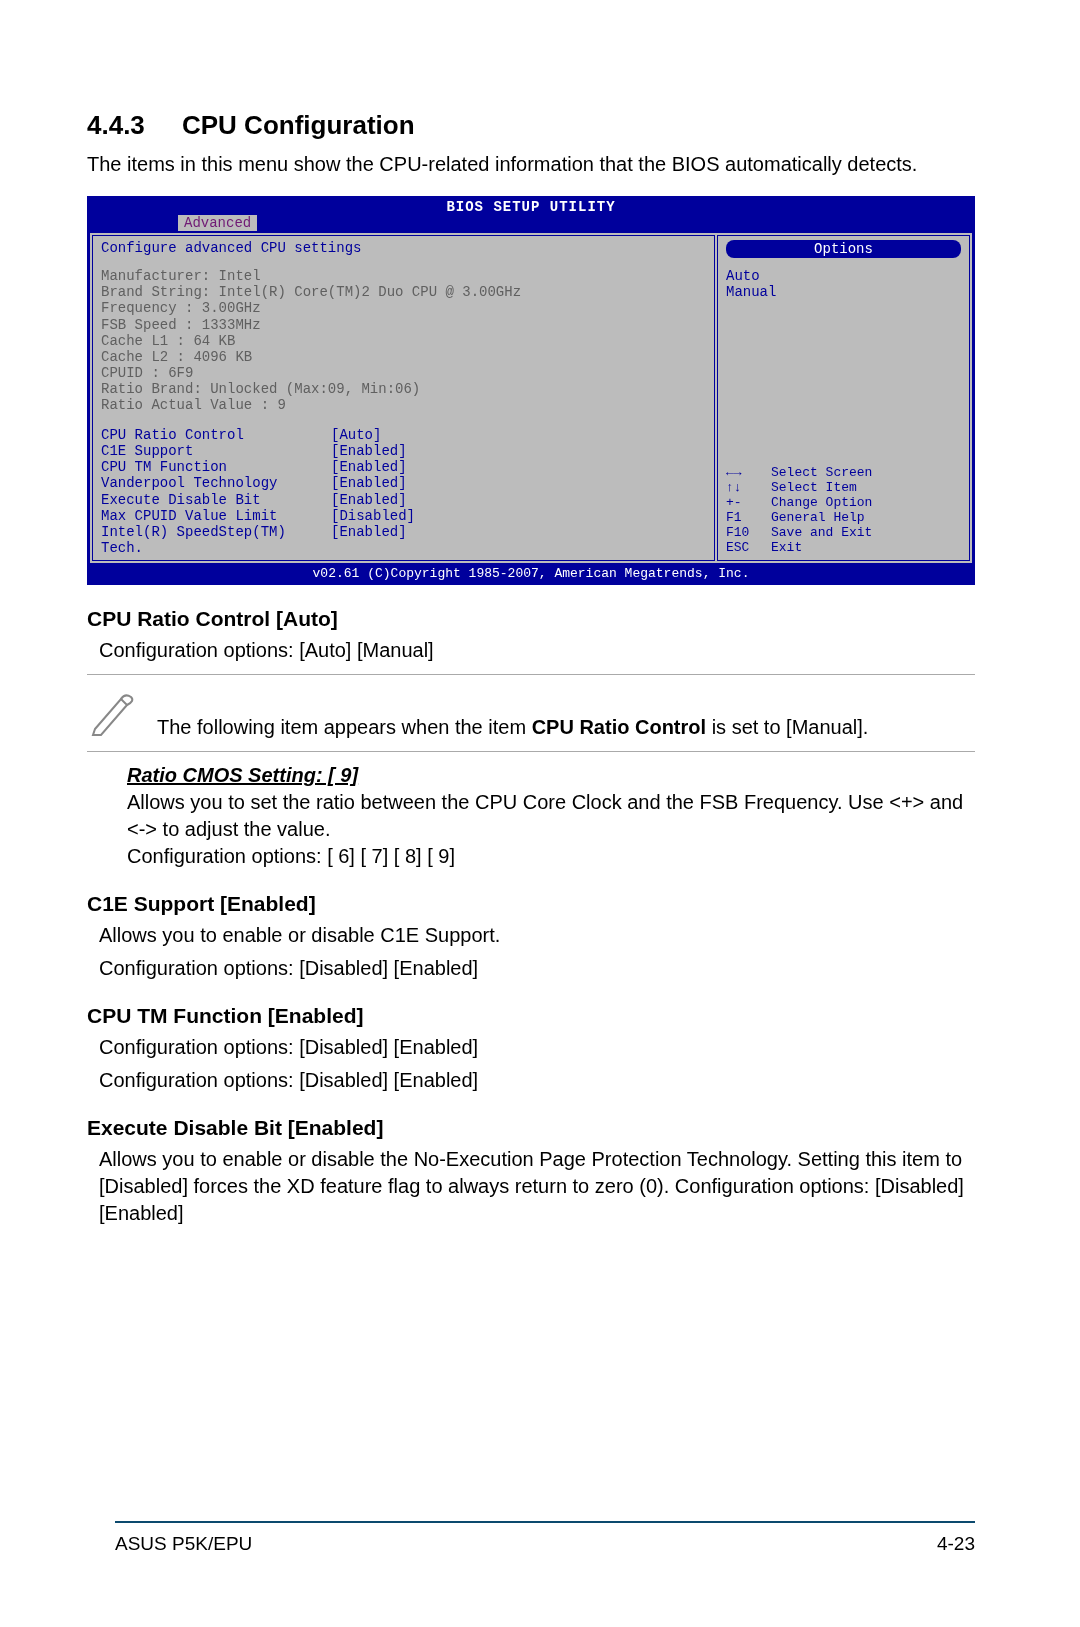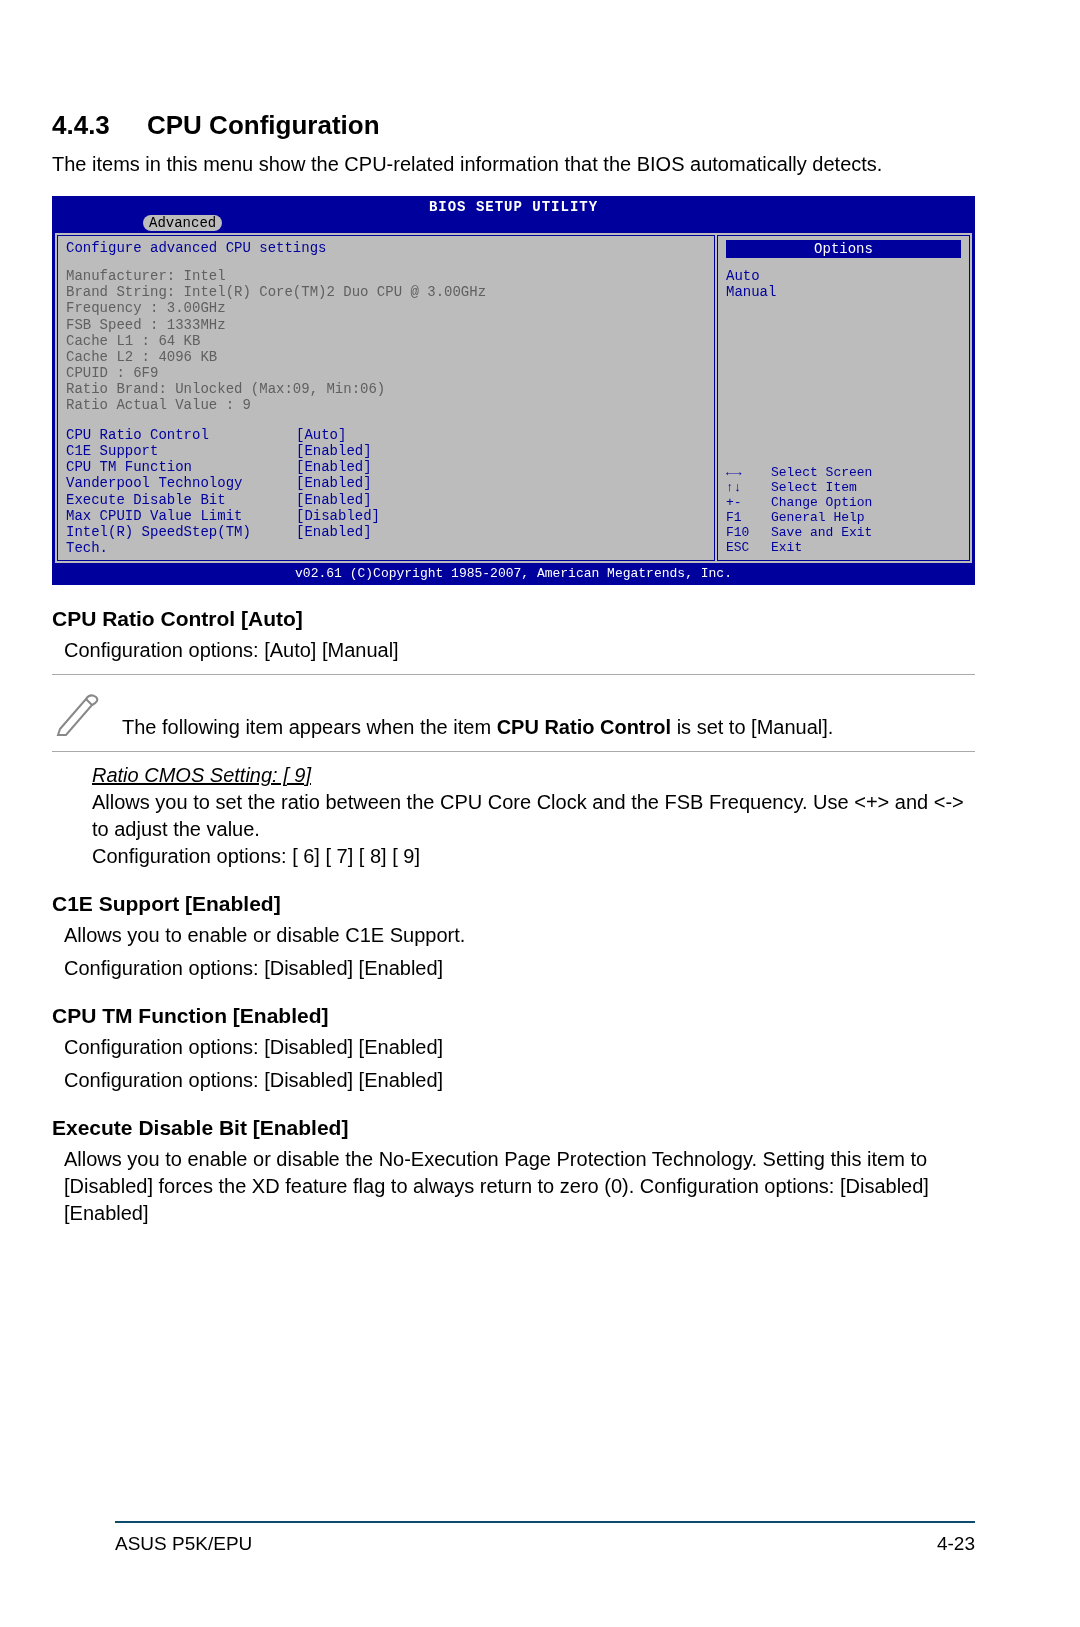--- a/index.html
+++ b/index.html
@@ -6,21 +6,21 @@
     margin: 0;
     padding: 0;
     background: #fff;
     font-family: Arial, Helvetica, sans-serif;
     color: #000;
   }
   .page {
     width: 1080px;
     height: 1627px;
     box-sizing: border-box;
-    padding: 110px 105px 60px 52px;
+    padding: 110px 105px 60px 87px;
     position: relative;
   }
   h2.section-title {
     font-size: 26px;
     font-weight: bold;
     margin: 0 0 10px 0;
   }
   h2.section-title .num {
     display: inline-block;
     width: 95px;
@@ -46,23 +46,22 @@
     font-weight: bold;
     letter-spacing: 1px;
   }
   .bios-tabs {
     background: #00009c;
     color: #fff;
     padding: 0 0 2px 90px;
   }
   .bios-tabs .active {
     background: #bcbcbc;
-    color: #000000;
+    color: #701a75;
     padding: 0 6px;
-    border-radius: 8px;
   }
   .bios-body {
     background: #bcbcbc;
     color: #00009c;
     display: flex;
     border: 2px solid #00009c;
     border-top: none;
   }
   .bios-left {
     flex: 1 1 auto;
@@ -97,20 +96,21 @@
     flex: 0 0 230px;
   }
   .bios-settings .value {
   }
   .bios-right .options-title {
     text-align: center;
     color: #fff;
     background: #00009c;
     padding: 1px 0;
     margin-bottom: 10px;
+    border-radius: 8px;
   }
   .bios-right .options-list {
     color: #00009c;
     flex: 1 1 auto;
   }
   .bios-right .nav-help {
     color: #00009c;
     font-size: 13px;
   }
   .bios-right .nav-help .row {
@@ -159,21 +159,21 @@
     line-height: 1.35;
   }
   .note-text .emph { font-weight: bold; }
   .ratio-sub {
     margin-left: 40px;
     font-size: 20px;
     line-height: 1.35;
   }
   .ratio-sub .heading {
     font-style: italic;
-    font-weight: normal;
+    font-weight: bold;
     text-decoration: underline;
     margin-bottom: 0;
   }
   .footer {
     position: absolute;
     bottom: 72px;
     left: 115px;
     right: 105px;
     border-top: 2px solid #0c4a6e;
     padding-top: 10px;

